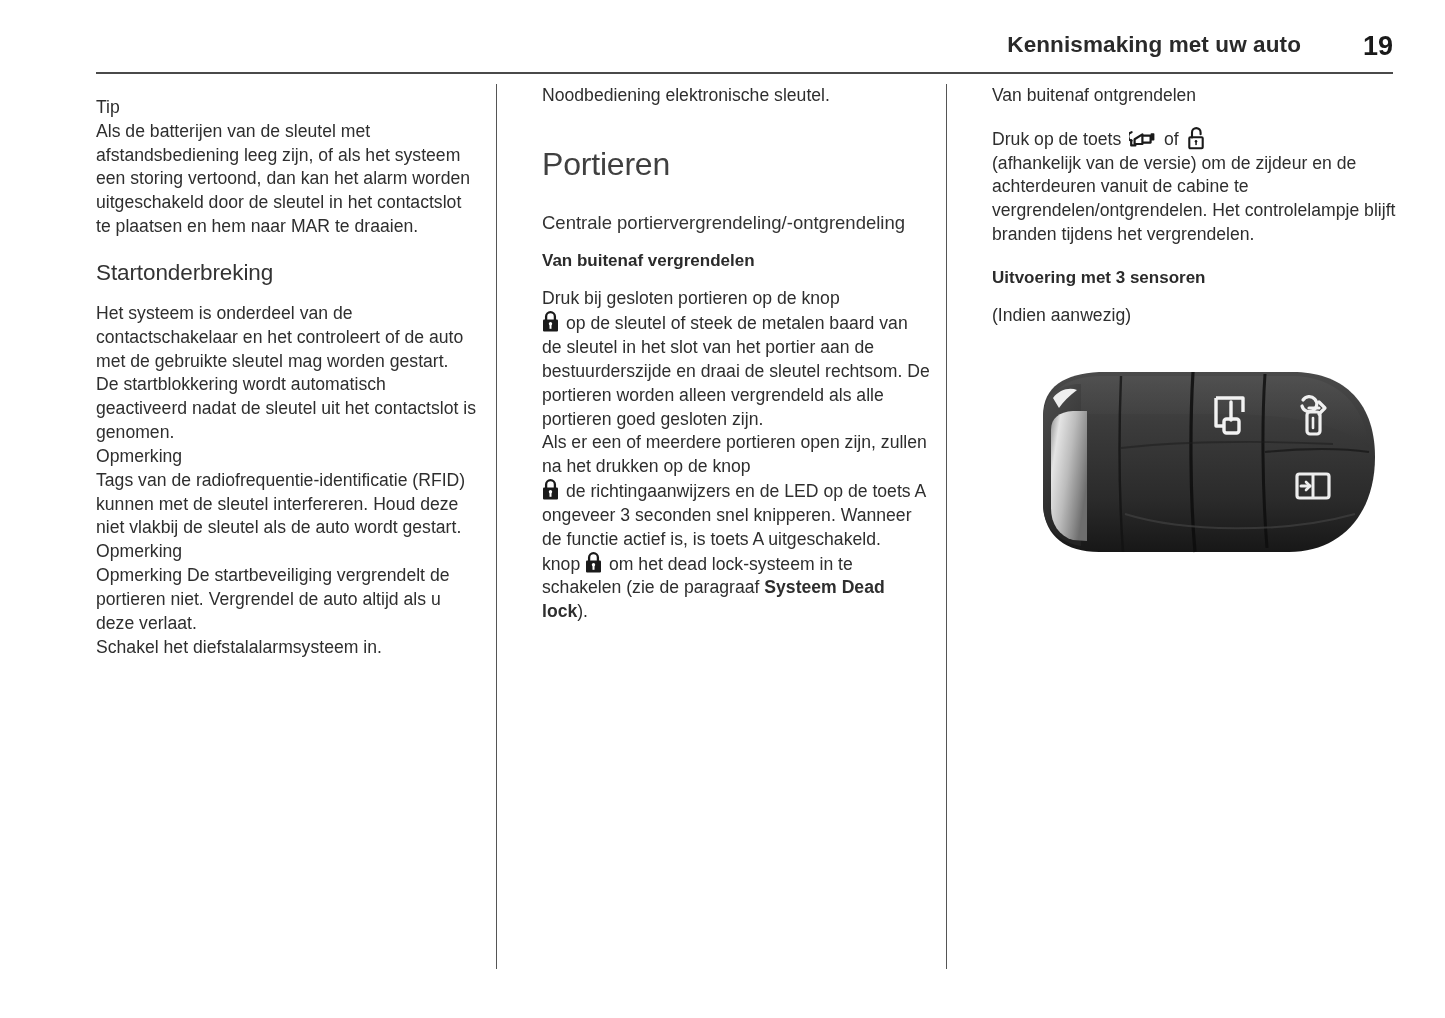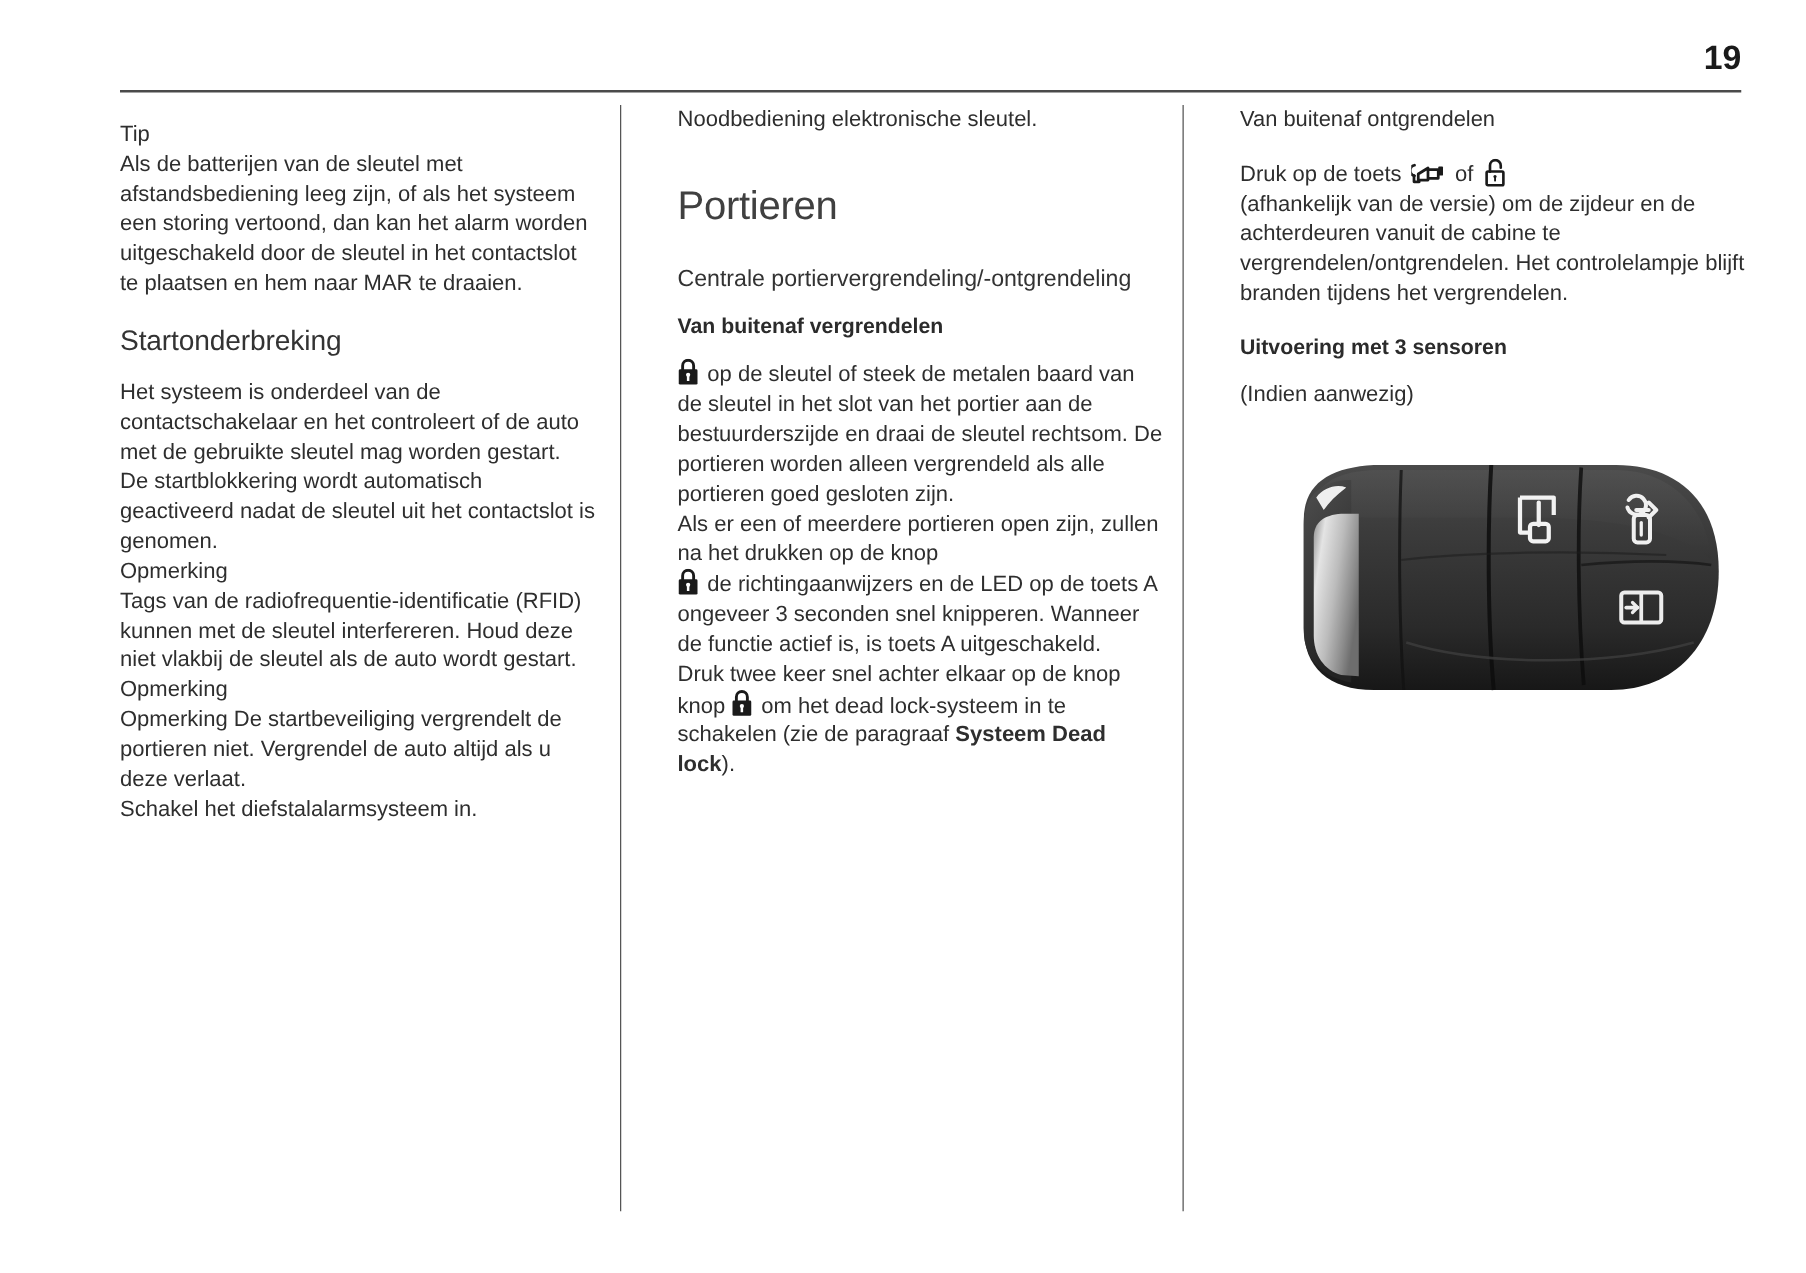--- a/index.html
+++ b/index.html
@@ -141,20 +141,21 @@
     justify-content: center;
   }
   .fob-figure svg { display: block; }
 </style>
 </head>
 <body>
 
 <div class="page">
 
   <div class="page-header">
+    <span class="header-title">Kennismaking met uw auto</span>
     <span class="header-pageno">19</span>
   </div>
 
   <div class="columns">
 
     <div class="col col-1">
 
       <div class="gap-sm"></div>
 
 
@@ -192,20 +193,23 @@
       <div class="gap-sm"></div>
 
       <div class="gap-sm"></div>
 
       <h3 class="h3">Centrale portiervergrendeling/-ontgrendeling</h3>
       <div class="gap-sm"></div>
 
       <h4 class="h4">Van buitenaf vergrendelen</h4>
       <div class="gap-sm"></div>
 
+      <p class="body">
+        <span>Druk bij gesloten portieren op de knop</span>
+      </p>
 
       <p class="body">
         <span class="inline-icon icon-lock-solid">
           <svg viewBox="0 0 17 21" width="17" height="21" aria-hidden="true">
             <path d="M4.1 9 V5.6 a4.4 4.4 0 0 1 8.8 0 V9" fill="none" stroke="#1a1a1a" stroke-width="2.3"></path>
             <rect x="1" y="8.4" width="15" height="12.2" rx="1.1" fill="#1a1a1a"></rect>
             <circle cx="8.5" cy="12.8" r="1.7" fill="#ffffff"></circle>
             <rect x="7.5" y="13.4" width="2" height="4.4" fill="#ffffff"></rect>
           </svg>
         </span><span> op de sleutel of steek de metalen baard van de sleutel in het slot van het portier aan de bestuurderszijde en draai de sleutel rechtsom. De portieren worden alleen vergrendeld als alle portieren goed gesloten zijn.</span>
@@ -217,21 +221,20 @@
         <span class="inline-icon icon-lock-solid">
           <svg viewBox="0 0 17 21" width="17" height="21" aria-hidden="true">
             <path d="M4.1 9 V5.6 a4.4 4.4 0 0 1 8.8 0 V9" fill="none" stroke="#1a1a1a" stroke-width="2.3"></path>
             <rect x="1" y="8.4" width="15" height="12.2" rx="1.1" fill="#1a1a1a"></rect>
             <circle cx="8.5" cy="12.8" r="1.7" fill="#ffffff"></circle>
             <rect x="7.5" y="13.4" width="2" height="4.4" fill="#ffffff"></rect>
           </svg>
         </span><span> de richtingaanwijzers en de LED op de toets A ongeveer 3 seconden snel knipperen. Wanneer de functie actief is, is toets A uitgeschakeld.</span>
       </p>
 
-      <p class="body">Druk twee keer snel achter elkaar op de knop</p>
 
       <p class="body">
         <span>knop</span>
         <span class="inline-icon icon-lock-solid">
           <svg viewBox="0 0 17 21" width="17" height="21" aria-hidden="true">
             <path d="M4.1 9 V5.6 a4.4 4.4 0 0 1 8.8 0 V9" fill="none" stroke="#1a1a1a" stroke-width="2.3"></path>
             <rect x="1" y="8.4" width="15" height="12.2" rx="1.1" fill="#1a1a1a"></rect>
             <circle cx="8.5" cy="12.8" r="1.7" fill="#ffffff"></circle>
             <rect x="7.5" y="13.4" width="2" height="4.4" fill="#ffffff"></rect>
           </svg>

